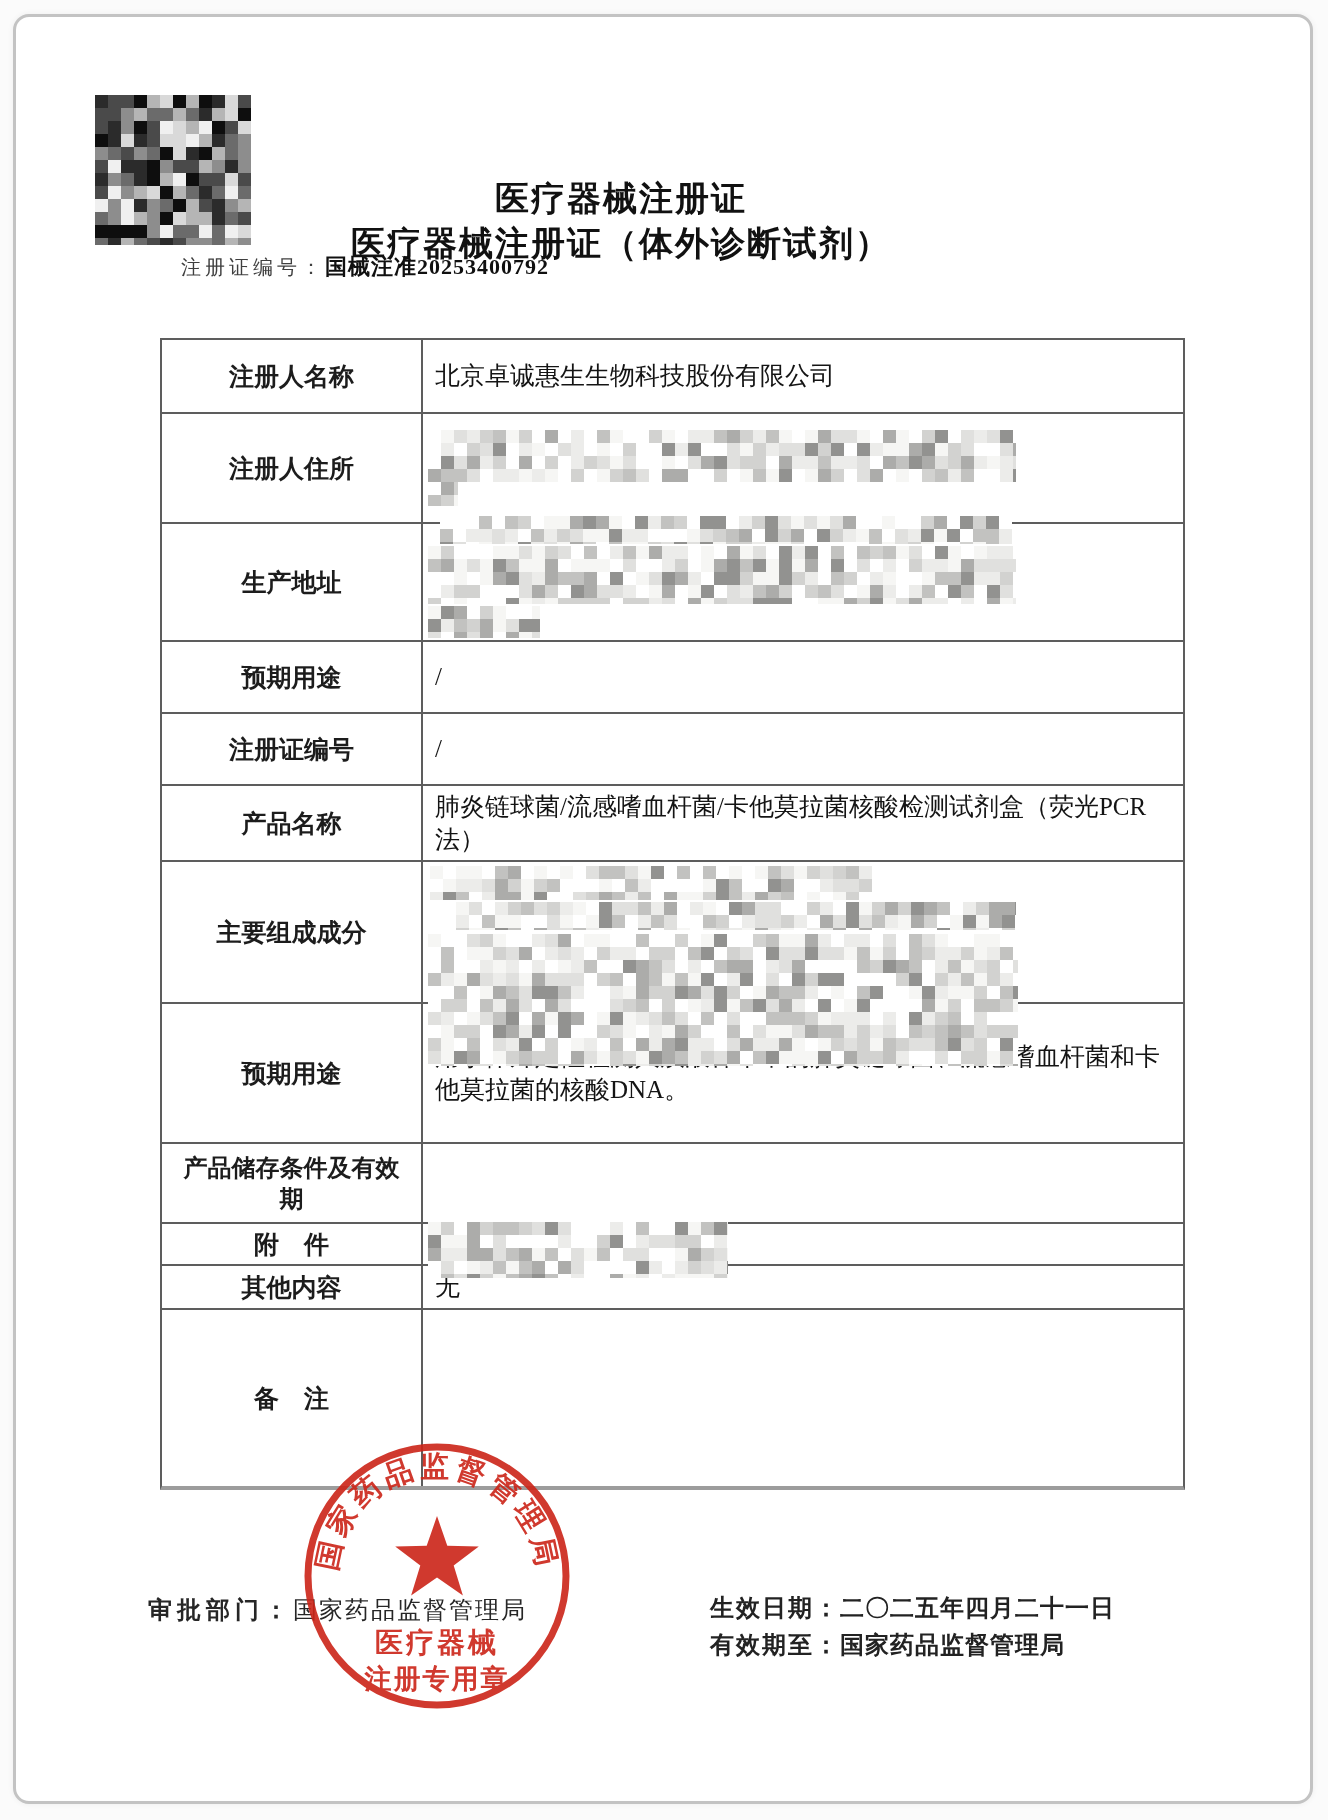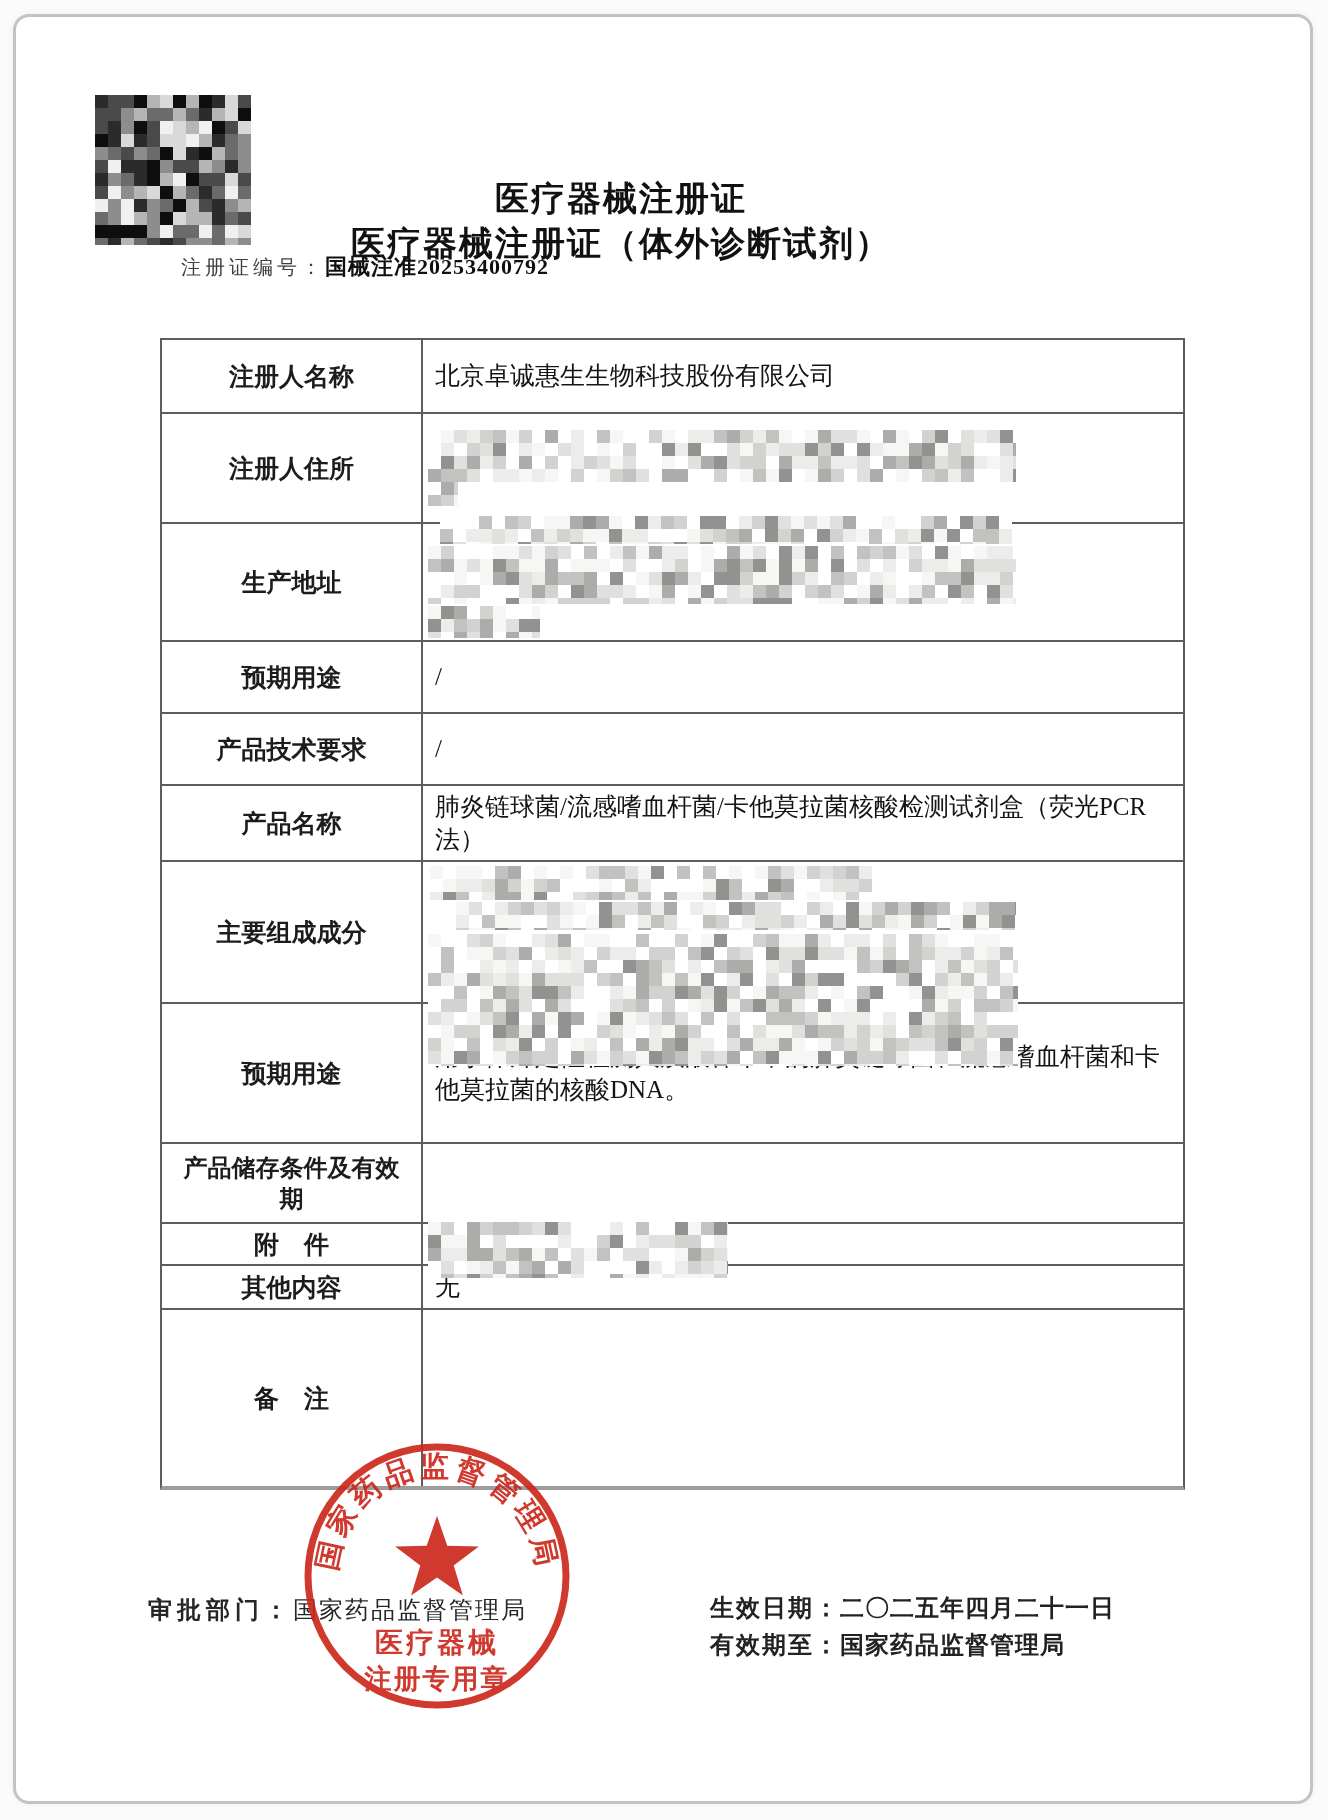--- a/index.html
+++ b/index.html
@@ -218,21 +218,21 @@
     </div>
     <div class="row h118">
       <div class="cell-label">生产地址</div>
       <div class="cell-value"></div>
     </div>
     <div class="row h72">
       <div class="cell-label">预期用途</div>
       <div class="cell-value">/</div>
     </div>
     <div class="row h72">
-      <div class="cell-label">产品技术要求</div>
+      <div class="cell-label">注册证编号</div>
       <div class="cell-value">/</div>
     </div>
     <div class="row h76">
       <div class="cell-label">产品名称</div>
       <div class="cell-value">肺炎链球菌/流感嗜血杆菌/卡他莫拉菌核酸检测试剂盒（荧光PCR法）</div>
     </div>
     <div class="row h142">
       <div class="cell-label">主要组成成分</div>
       <div class="cell-value"></div>
     </div>

